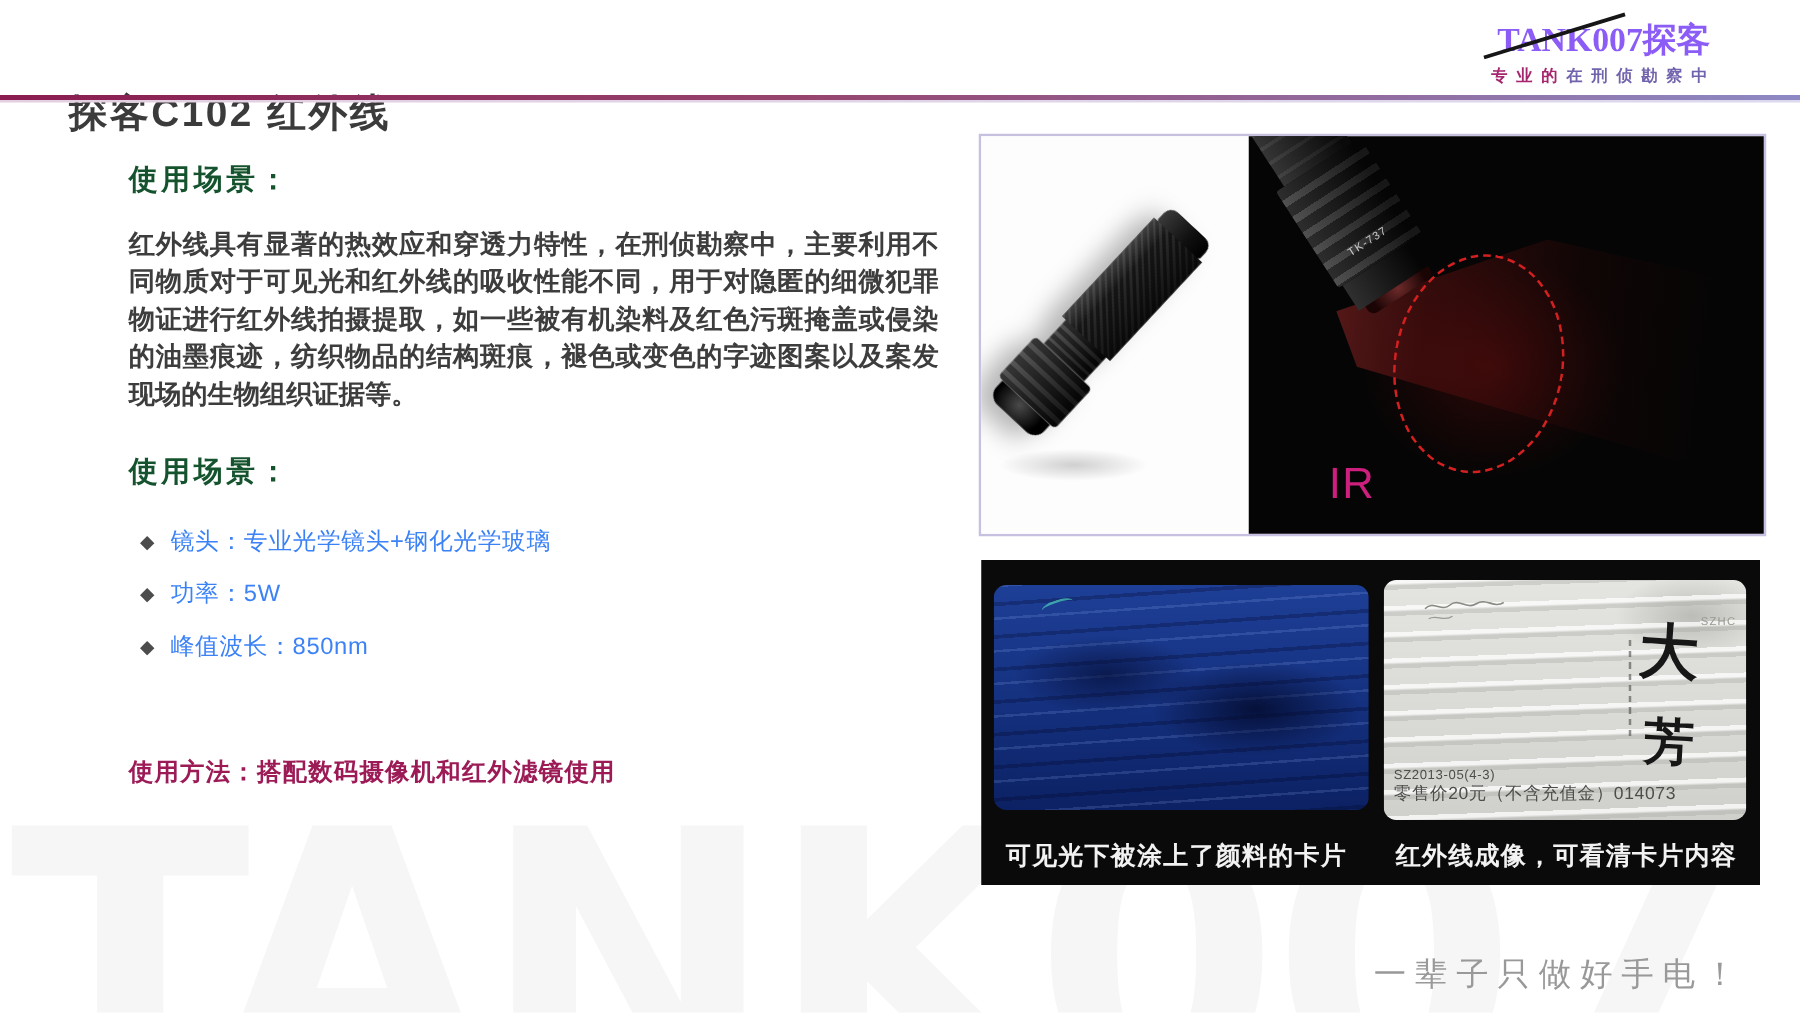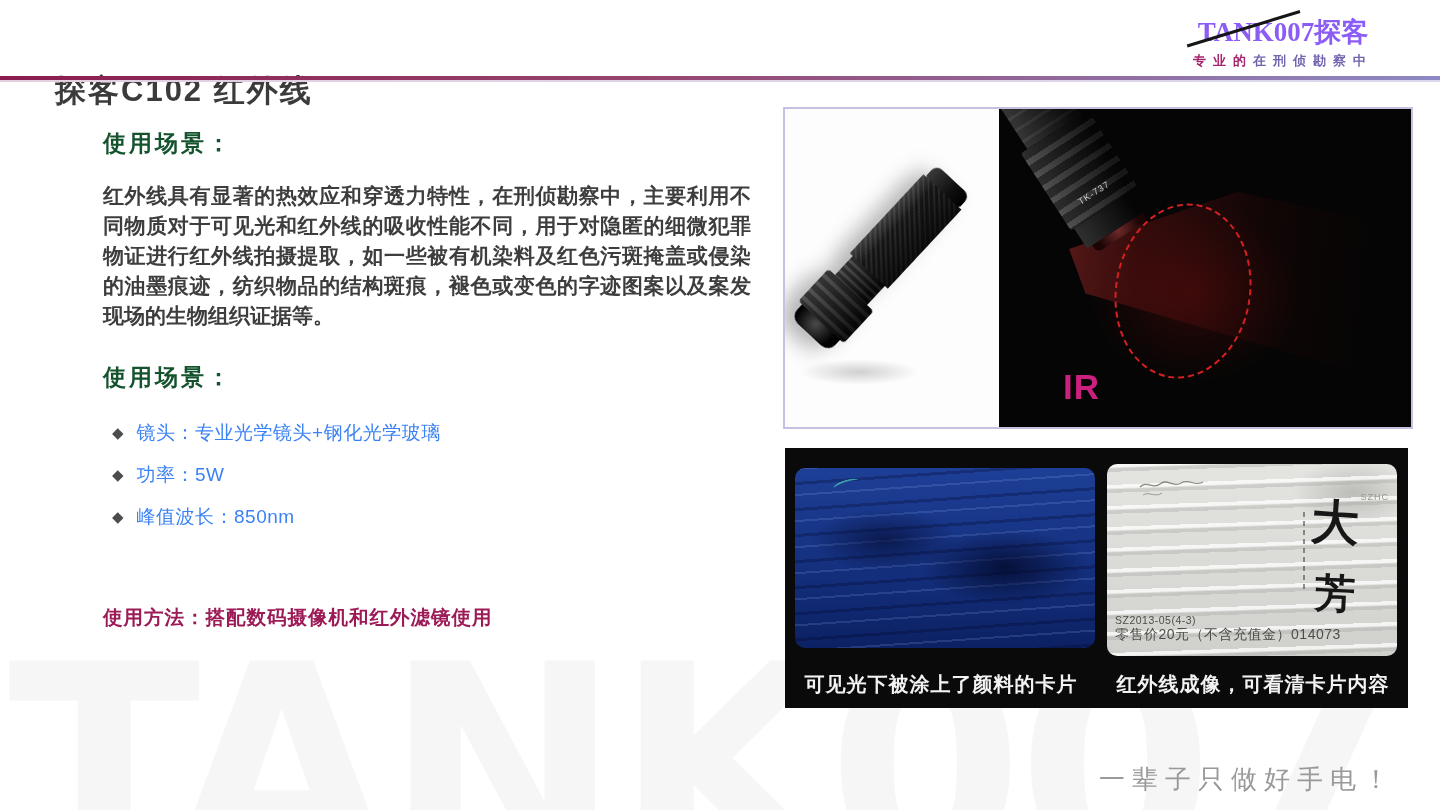--- a/index.html
+++ b/index.html
@@ -157,21 +157,21 @@
     position:absolute; inset:0;
     background:radial-gradient(ellipse 34% 38% at 47% 58%, rgba(130,14,14,0.30), transparent 75%);
   }
   .ir-ellipse {
     position:absolute; left:116px; top:94px; width:136px; height:176px;
     border:2px dashed #d42020; border-radius:50%;
     transform:rotate(9deg);
   }
   .ir-label {
     position:absolute; left:64px; top:258px;
-    font-size:35px; color:#cc1f7e; font-weight:700; letter-spacing:1px;
+    font-size:35px; color:#cc1f7e; font-weight:400; letter-spacing:1px;
   }
 
   
   .fig-bottom {
     position:absolute; left:785px; top:448px; width:623px; height:260px;
     background:#0a0a0a; z-index:2; overflow:hidden;
   }
   .card-blue {
     position:absolute; left:10px; top:20px; width:300px; height:180px; border-radius:10px;
     background:

